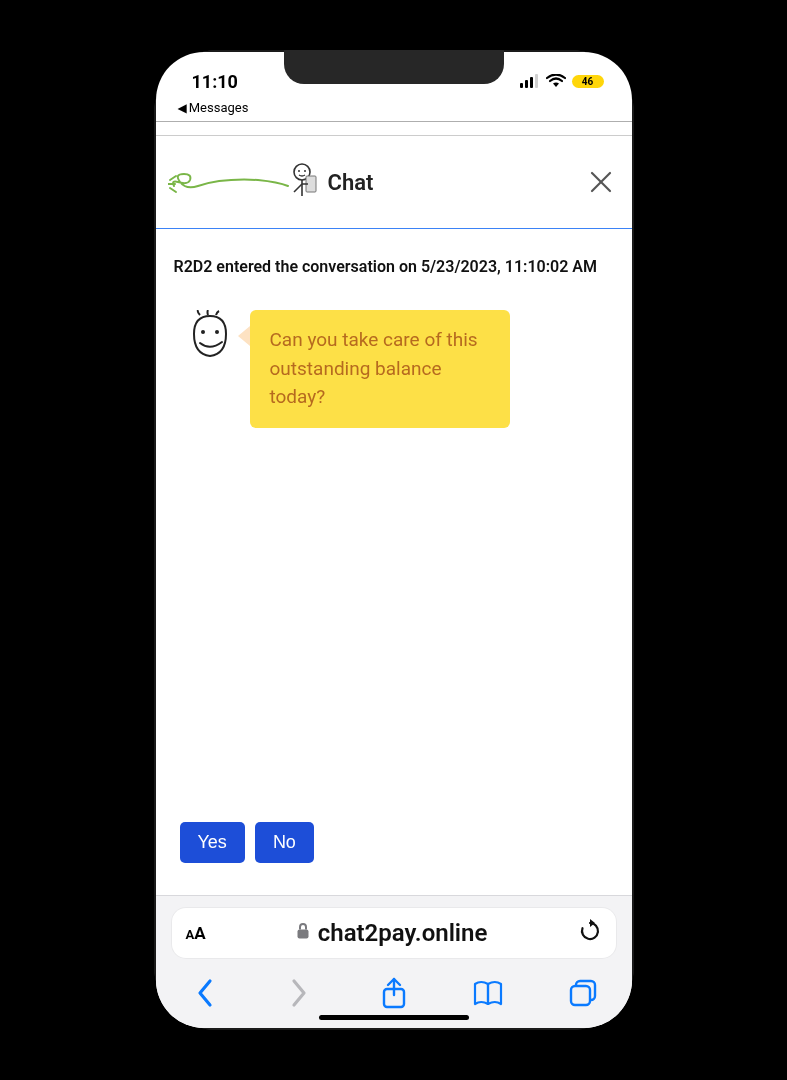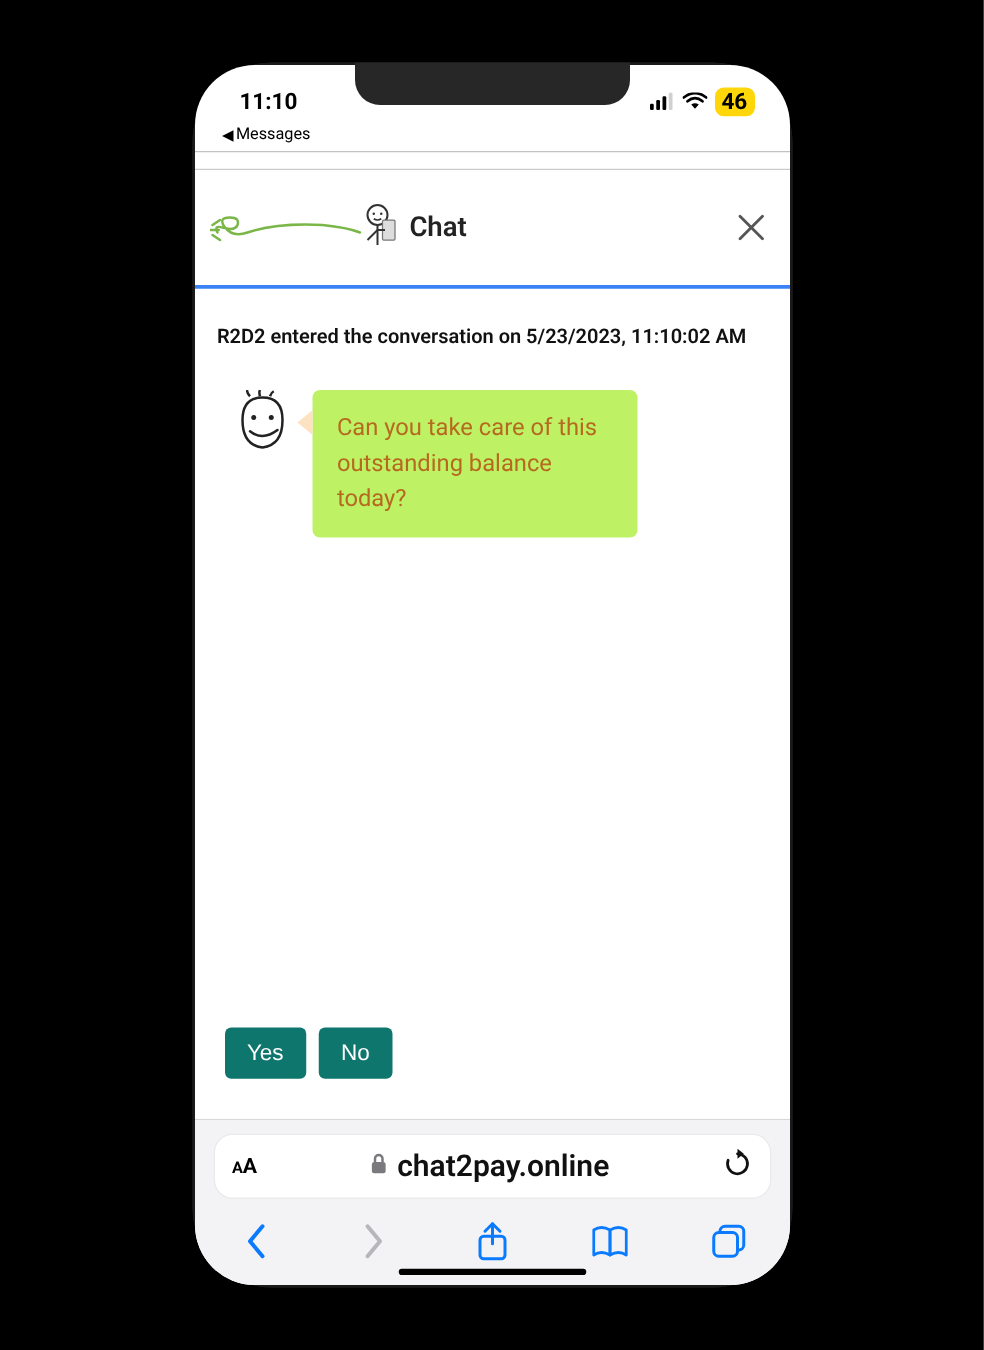--- a/index.html
+++ b/index.html
@@ -55,21 +55,21 @@
     .status-right {
       display: flex;
       align-items: center;
       gap: 6px;
     }
     .signal-icon svg, .wifi-icon svg { display: block; }
     .battery-badge {
       background: #ffd60a;
       border-radius: 7px;
       padding: 1px 5px;
-      font-size: 18px;
+      font-size: 10px;
       font-weight: 700;
       min-width: 32px;
       text-align: center;
     }
     .breadcrumb-back {
       padding: 0 22px 6px 22px;
       font-size: 13px;
       display: flex;
       align-items: center;
       gap: 2px;
@@ -89,21 +89,21 @@
     }
     .sheet-top-gap {
       height: 14px;
       background: #fff;
       border-bottom: 1px solid #ccc;
     }
     .chat-header {
       display: flex;
       align-items: center;
       padding: 22px 18px 22px 12px;
-      border-bottom: 3px solid #3b82f6;
+      border-bottom: 1px solid #3b82f6;
       background: #fff;
     }
     .chat-logo {
       width: 150px;
       height: 48px;
       position: relative;
     }
     .chat-title {
       font-size: 22px;
       font-weight: 600;
@@ -136,21 +136,21 @@
       align-items: flex-start;
       gap: 14px;
       margin-left: 10px;
     }
     .avatar {
       width: 52px;
       height: 52px;
       flex-shrink: 0;
     }
     .bubble {
-      background: #bef264;
+      background: #fde047;
       color: #b66a1f;
       padding: 16px 20px;
       border-radius: 6px;
       font-size: 19px;
       line-height: 1.5;
       max-width: 260px;
       position: relative;
     }
     .bubble::before {
       content: "";
@@ -163,21 +163,21 @@
       border-right: 12px solid #fde2c2;
     }
     .action-row {
       display: flex;
       gap: 10px;
       margin-top: auto;
       padding-left: 6px;
       padding-bottom: 14px;
     }
     .btn {
-      background: #0f766e;
+      background: #1d4ed8;
       color: #fff;
       border: none;
       border-radius: 5px;
       padding: 10px 18px;
       font-size: 18px;
       cursor: pointer;
     }
     .browser-chrome {
       background: #f3f3f5;
       border-top: 1px solid #d8d8dc;

